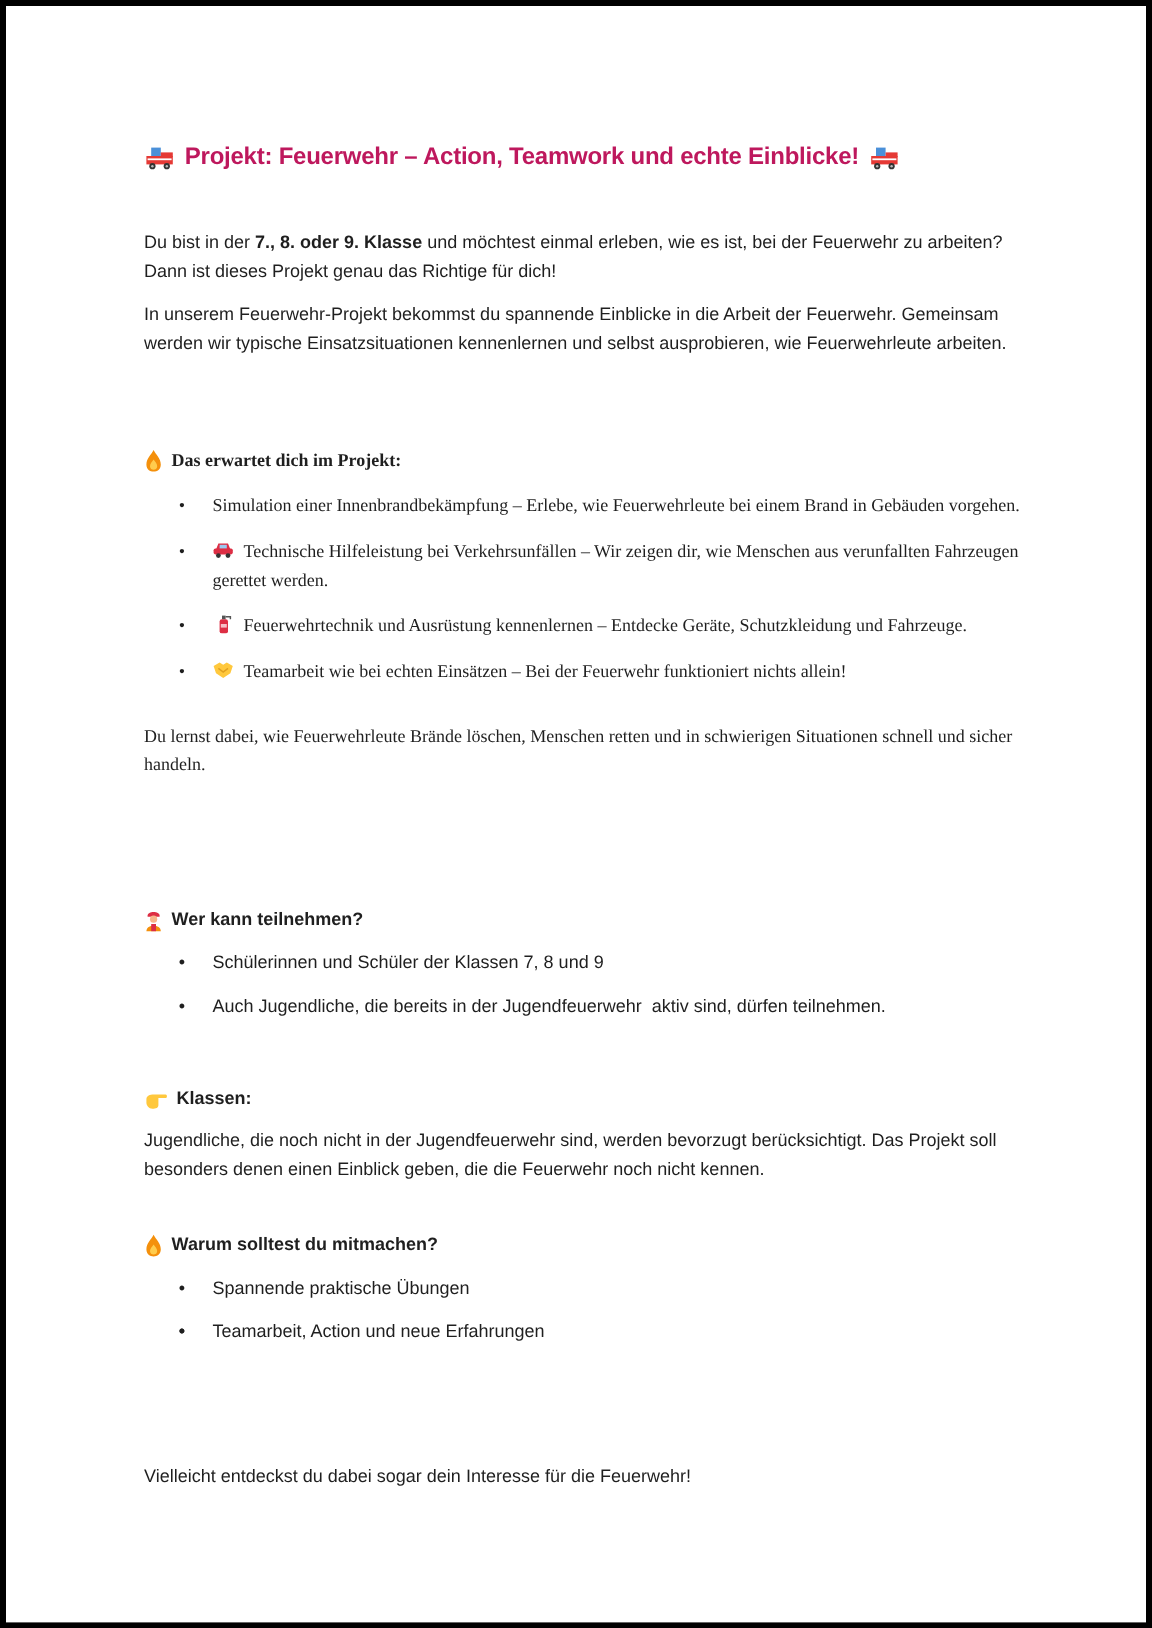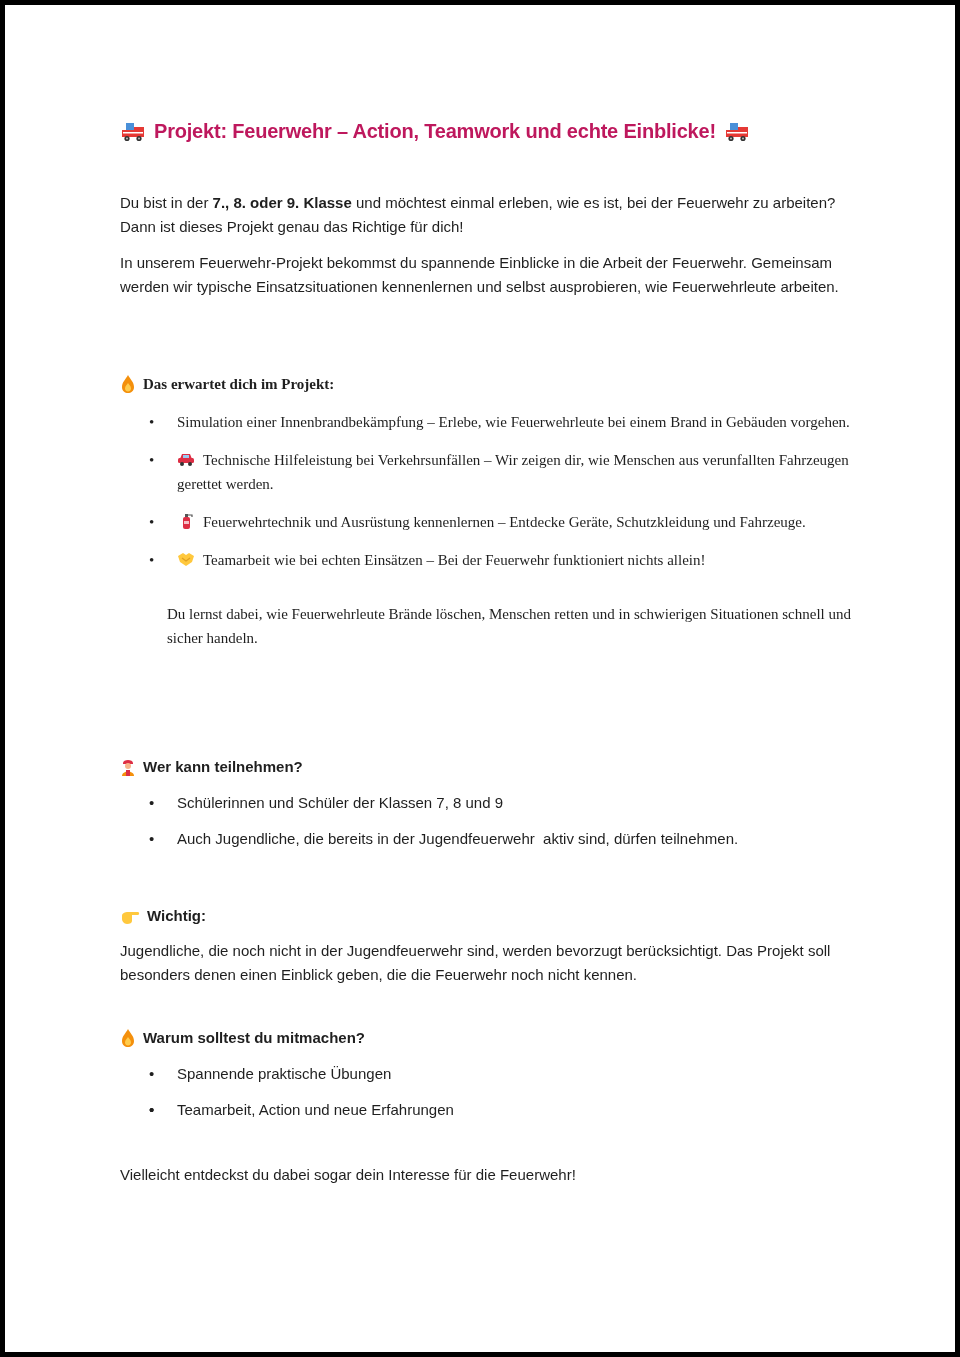--- a/index.html
+++ b/index.html
@@ -103,21 +103,21 @@
         </svg><span>Feuerwehrtechnik und Ausrüstung kennenlernen – Entdecke Geräte, Schutzkleidung und Fahrzeuge.</span>
       </li>
       <li>
         <span class="bullet">•</span>
         <svg class="inline-icon" viewBox="0 0 18 16">
           <path d="M1 5 L6 2 L9 4 L12 2 L17 5 L15 11 L9 15 L3 11 Z" fill="#ffc83d"></path>
           <path d="M5 7 L9 10 L13 7" stroke="#e0a020" stroke-width="1.2" fill="none"></path>
         </svg><span>Teamarbeit wie bei echten Einsätzen – Bei der Feuerwehr funktioniert nichts allein!</span>
       </li>
     </ul>
-    <p style="margin-top:30px;margin-left:47px;">Du lernst dabei, wie Feuerwehrleute Brände löschen, Menschen retten und in schwierigen Situationen schnell und sicher handeln.</p>
+    <p style="margin-top:30px;">Du lernst dabei, wie Feuerwehrleute Brände löschen, Menschen retten und in schwierigen Situationen schnell und sicher handeln.</p>
   </div>
 
   <div class="block" style="top:751px;">
     <div class="heading">
       <svg class="icon" width="16" height="20" viewBox="0 0 16 20">
         <path d="M3 6 C3 2 13 2 13 6 L13 7 L3 7 Z" fill="#dd2e44"></path>
         <circle cx="8" cy="9" r="3" fill="#f7b58a"></circle>
         <path d="M2 19 C2 13 14 13 14 19 Z" fill="#f4900c"></path>
         <rect x="6" y="13" width="4" height="6" fill="#dd2e44"></rect>
       </svg>
@@ -133,21 +133,21 @@
         <span style="white-space:pre;">Auch Jugendliche, die bereits in der Jugendfeuerwehr  aktiv sind, dürfen teilnehmen.</span>
       </li>
     </ul>
   </div>
 
   <div class="block" style="top:900px;">
     <div class="heading">
       <svg class="icon" width="20" height="18" viewBox="0 0 20 18">
         <path d="M2 9 C2 6 5 5 8 5 L18 5 C19.5 5 19.5 8 18 8 L12 8 L12 14 C12 16 10 17 7 17 C4 17 2 14 2 12 Z" fill="#ffc83d"></path>
       </svg>
-      <span>Wichtig:</span>
+      <span>Klassen:</span>
     </div>
     <p style="margin-top:12px;">Jugendliche, die noch nicht in der Jugendfeuerwehr sind, werden bevorzugt berücksichtigt. Das Projekt soll besonders denen einen Einblick geben, die die Feuerwehr noch nicht kennen.</p>
   </div>
 
   <div class="block" style="top:1022px;">
     <div class="heading">
       <svg class="icon" width="16" height="20" viewBox="0 0 16 20">
         <path d="M8 1 C10 5 14 8 14 13 C14 17 11 19 8 19 C5 19 2 17 2 13 C2 8 6 5 8 1 Z" fill="#f4900c"></path>
         <path d="M8 9 C9 11 11 12 11 14.5 C11 16.5 9.5 17.5 8 17.5 C6.5 17.5 5 16.5 5 14.5 C5 12 7 11 8 9 Z" fill="#ffcc4d"></path>
       </svg>
@@ -161,17 +161,17 @@
       <li style="margin-bottom:12px;">
         <span class="bullet">•</span>
       </li>
       <li>
         <span class="bullet">•</span>
         <span>Teamarbeit, Action und neue Erfahrungen</span>
       </li>
     </ul>
   </div>
 
-  <div class="block" style="top:1158px;">
+  <div class="block" style="top:1214px;">
     <p style="margin-bottom:12px;">Vielleicht entdeckst du dabei sogar dein Interesse für die Feuerwehr!</p>
   </div>
 
 </div>
 
 </body></html>

